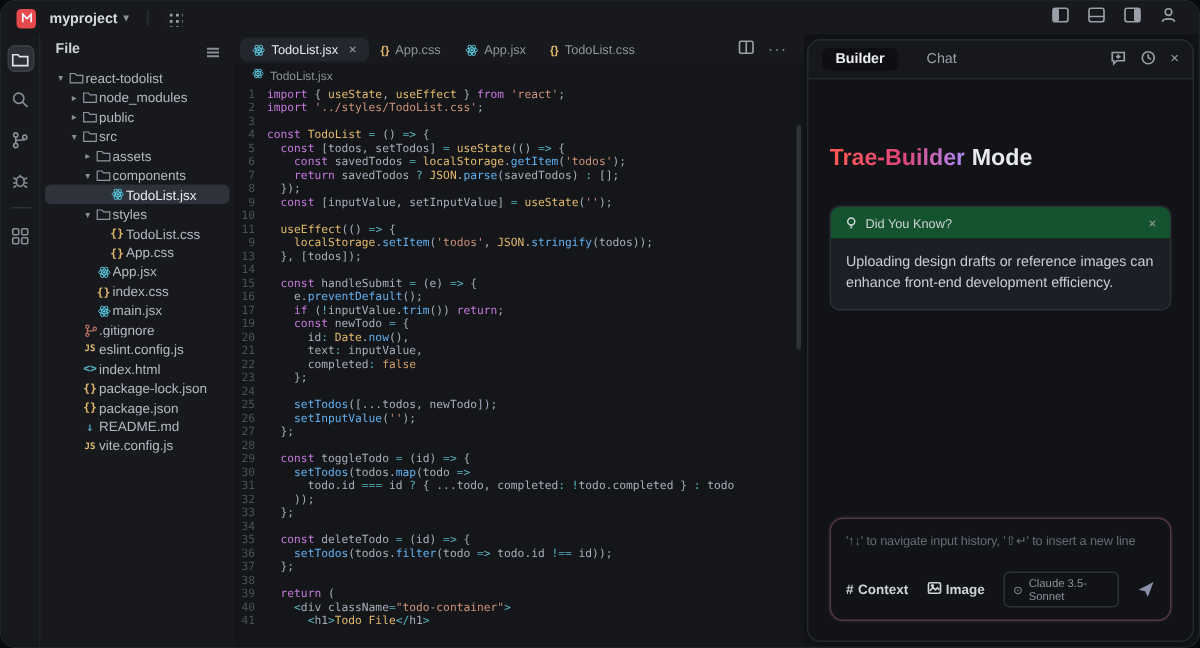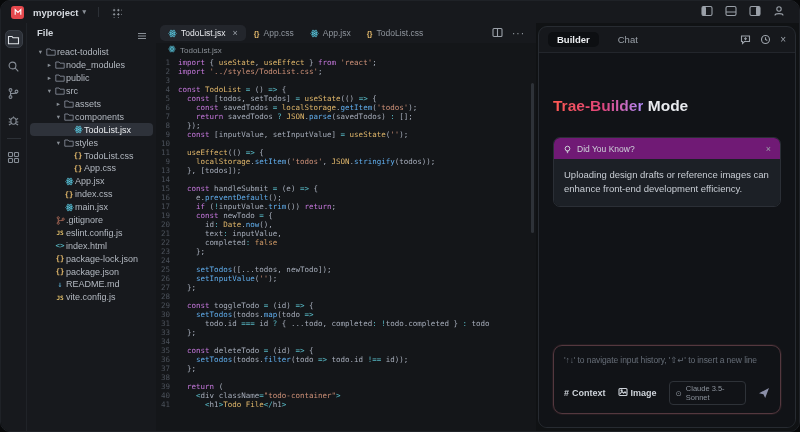--- a/index.html
+++ b/index.html
@@ -69,21 +69,21 @@
   .as-tab { font-size:9.5px; color:#9aa0a8; cursor:pointer; padding:2px 9px; border-radius:5px; }
   .as-tab.active { background:#0d0f12; color:#eceef1; font-weight:700; }
   .as-icons { margin-left:auto; display:flex; align-items:center; gap:9px; }
   .as-icons svg { width:11px; height:11px; stroke:#9aa0a8; fill:none; stroke-width:1.1; }
   .as-icons .x { color:#9aa0a8; font-size:10px; }
   .as-body { flex:1; background:#111317; border-top:1px solid #23262c; display:flex; flex-direction:column; padding:0 14px; min-height:0; }
   .as-title { margin-top:44px; font-size:15.5px; font-weight:700; color:#e8eaee; }
   .grad { background:linear-gradient(90deg,#ff5a52,#e0457b 55%,#b18af8); -webkit-background-clip:text; background-clip:text; color:transparent; }
   .as-sub { margin-top:12px; font-size:9.5px; line-height:14px; color:#8f95a0; max-width:232px; }
   .tipcard { margin-top:22px; border:1px solid #2b2f36; border-radius:7px; overflow:hidden; }
-  .tip-head { height:21px; background:#701a75; display:flex; align-items:center; gap:5px; padding:0 9px; }
+  .tip-head { height:21px; background:#14532d; display:flex; align-items:center; gap:5px; padding:0 9px; }
   .tip-head svg { width:9px; height:9px; stroke:#cfd4da; fill:none; stroke-width:1.1; }
   .tip-title { font-size:8.5px; color:#ced3d9; }
   .tip-x { margin-left:auto; color:#9aa0a8; font-size:9px; cursor:pointer; }
   .tip-body { background:#1c2026; padding:9px 10px 10px; font-size:9.5px; line-height:14px; color:#c9ced5; }
   .as-spacer { flex:1; }
   .inputbox { margin-bottom:13px; border:1px solid #54383f; box-shadow:0 0 0 1px rgba(225,110,110,.08); border-radius:9px; padding:9px 10px 8px; }
   .ph { font-size:8.5px; color:#666d77; white-space:nowrap; overflow:hidden; letter-spacing:-0.1px; }
   .in-foot { margin-top:16px; display:flex; align-items:center; gap:12px; }
   .chipbtn { display:flex; align-items:center; gap:3px; font-size:9px; font-weight:600; color:#ced3da; cursor:pointer; background:none; border:none; font-family:inherit; }
   .chipbtn svg { width:10px; height:10px; stroke:#ced3da; fill:none; stroke-width:1.1; }
@@ -462,20 +462,21 @@
           <div class="cl"><span class="ln">22</span><span class="ct">      completed<span class="t-o">:</span> <span class="t-n">false</span></span></div>
           <div class="cl"><span class="ln">23</span><span class="ct">    };</span></div>
           <div class="cl"><span class="ln">24</span><span class="ct"></span></div>
           <div class="cl"><span class="ln">25</span><span class="ct">    <span class="t-f">setTodos</span>([...todos, newTodo]);</span></div>
           <div class="cl"><span class="ln">26</span><span class="ct">    <span class="t-f">setInputValue</span>(<span class="t-s">''</span>);</span></div>
           <div class="cl"><span class="ln">27</span><span class="ct">  };</span></div>
           <div class="cl"><span class="ln">28</span><span class="ct"></span></div>
           <div class="cl"><span class="ln">29</span><span class="ct">  <span class="t-k">const</span> toggleTodo <span class="t-o">=</span> (id) <span class="t-o">=</span><span class="t-o">&gt;</span> {</span></div>
           <div class="cl"><span class="ln">30</span><span class="ct">    <span class="t-f">setTodos</span>(todos.<span class="t-f">map</span>(todo <span class="t-o">=</span><span class="t-o">&gt;</span></span></div>
           <div class="cl"><span class="ln">31</span><span class="ct">      todo.id <span class="t-o">=</span><span class="t-o">=</span><span class="t-o">=</span> id <span class="t-o">?</span> { ...todo, completed<span class="t-o">:</span> <span class="t-o">!</span>todo.completed } <span class="t-o">:</span> todo</span></div>
+          <div class="cl"><span class="ln">32</span><span class="ct">    ));</span></div>
           <div class="cl"><span class="ln">33</span><span class="ct">  };</span></div>
           <div class="cl"><span class="ln">34</span><span class="ct"></span></div>
           <div class="cl"><span class="ln">35</span><span class="ct">  <span class="t-k">const</span> deleteTodo <span class="t-o">=</span> (id) <span class="t-o">=</span><span class="t-o">&gt;</span> {</span></div>
           <div class="cl"><span class="ln">36</span><span class="ct">    <span class="t-f">setTodos</span>(todos.<span class="t-f">filter</span>(todo <span class="t-o">=</span><span class="t-o">&gt;</span> todo.id <span class="t-o">!</span><span class="t-o">=</span><span class="t-o">=</span> id));</span></div>
           <div class="cl"><span class="ln">37</span><span class="ct">  };</span></div>
           <div class="cl"><span class="ln">38</span><span class="ct"></span></div>
           <div class="cl"><span class="ln">39</span><span class="ct">  <span class="t-k">return</span> (</span></div>
           <div class="cl"><span class="ln">40</span><span class="ct">    <span class="t-o">&lt;</span>div className<span class="t-o">=</span><span class="t-s">"todo-container"</span><span class="t-o">&gt;</span></span></div>
           <div class="cl"><span class="ln">41</span><span class="ct">      <span class="t-o">&lt;</span>h1<span class="t-o">&gt;</span><span class="t-b">Todo</span> <span class="t-b">File</span><span class="t-o">&lt;</span><span class="t-o">/</span>h1<span class="t-o">&gt;</span></span></div>
         </div>

